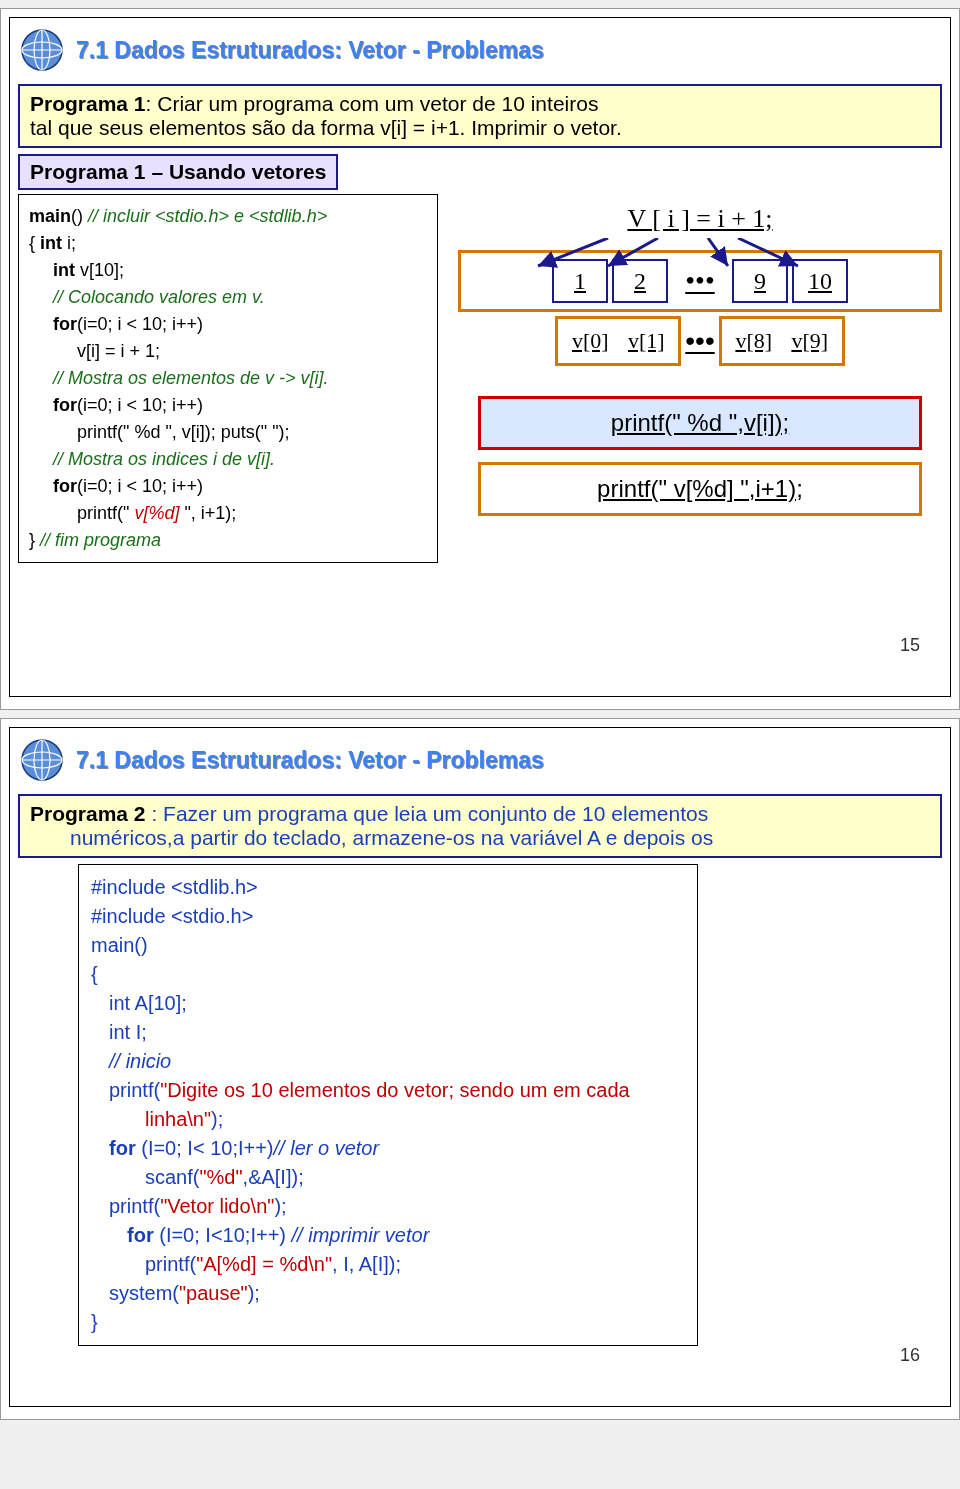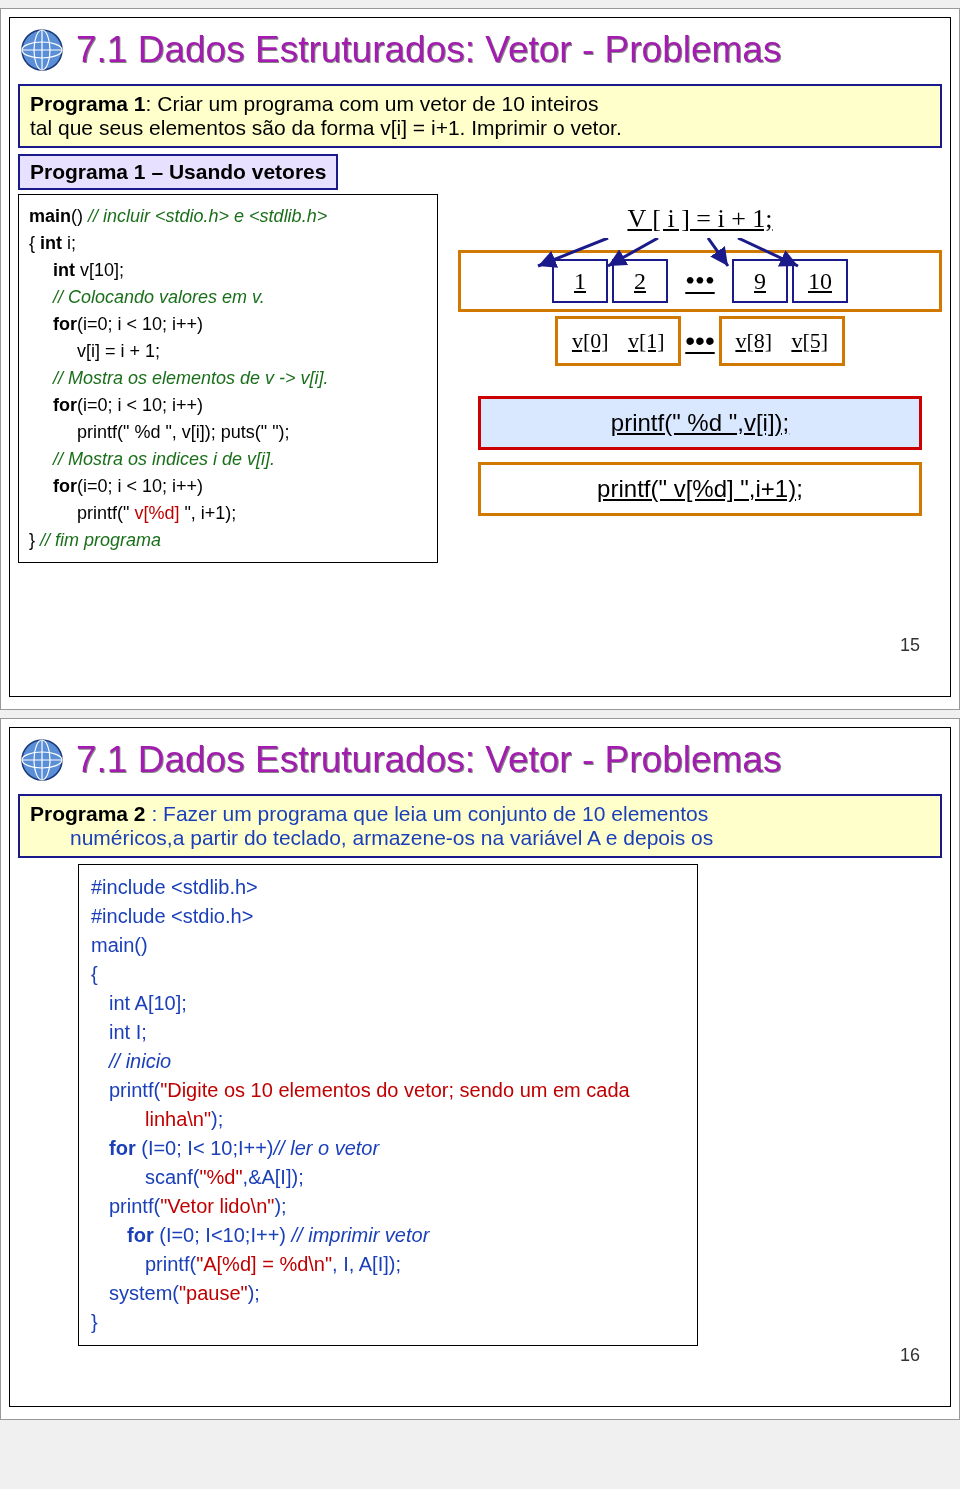--- a/index.html
+++ b/index.html
@@ -3,35 +3,35 @@
 <meta charset="utf-8">
 <style>
   * { box-sizing: border-box; margin: 0; padding: 0; }
   body { font-family: Arial, sans-serif; background: #f0f0f0; width: 960px; margin: 0 auto; }
   .slide { background: #fff; border: 1px solid #999; margin: 8px 0; padding: 8px 8px 12px 8px; position: relative; }
   .slide-frame { border: 1px solid #000; padding: 8px; min-height: 680px; position: relative; }
   
   .title-row { display: flex; align-items: center; margin-bottom: 10px; }
   .logo { width: 48px; height: 48px; margin-right: 10px; position: relative; }
   .logo svg { width: 48px; height: 48px; }
-  .slide-title { font-size: 37px; color: #a21caf; text-shadow: 1px 1px 0 #888; font-weight: normal; }
+  .slide-title { font-size: 23px; color: #3b82f6; text-shadow: 1px 1px 0 #888; font-weight: bold; }
   
   .yellow-box { background: #ffffcc; border: 2px solid #1a1a8a; padding: 6px 10px; margin-bottom: 6px; }
   .yellow-box .line1 { font-size: 21px; color: #000; }
   .yellow-box .line1 b, .yellow-box b { color: #000; }
   .yellow-box .line2 { font-size: 21px; color: #000; }
   
   .purple-box { background: #e8e0ff; border: 2px solid #1a1a8a; padding: 4px 10px; display: inline-block; margin-bottom: 4px; }
   .purple-box span { font-size: 21px; color: #000; font-weight: bold; }
   
   .code-diagram-row { display: flex; gap: 20px; }
   .code-box { border: 1.5px solid #000; padding: 8px 10px; flex: 0 0 420px; font-size: 18px; line-height: 1.5; font-family: Arial; }
   .code-box .kw { font-weight: bold; color: #000; }
   .code-box .cm { color: #1a6f1a; font-style: italic; }
-  .code-box .red { color: #c00000; }
+  .code-box .red { color: #c00000; font-style: italic; }
   
   .diagram-col { flex: 1; position: relative; padding-top: 10px; text-decoration: underline; }
   .formula { font-family: 'Times New Roman', serif; font-size: 26px; text-align: center; margin-bottom: 16px; }
   
   .arr-vals { border: 3px solid #d07800; padding: 6px; display: flex; gap: 4px; justify-content: center; margin-bottom: 4px; }
   .arr-vals .cell { border: 2px solid #1a1a8a; background: #fff; width: 56px; height: 44px; display: flex; align-items: center; justify-content: center; font-family: 'Times New Roman', serif; font-size: 24px; }
   .arr-vals .dots { border: none; background: none; font-size: 28px; }
   
   .arr-idx { display: flex; gap: 4px; justify-content: center; margin-bottom: 30px; padding: 0 6px; }
   .arr-idx .cell { width: 56px; height: 36px; display: flex; align-items: center; justify-content: center; font-family: 'Times New Roman', serif; font-size: 22px; border: 2px solid transparent; }
@@ -121,21 +121,21 @@
           <div class="cell">10</div>
         </div>
         <div class="arr-idx">
           <div class="group">
             <div class="cell">v[0]</div>
             <div class="cell">v[1]</div>
           </div>
           <div class="dots">•••</div>
           <div class="group">
             <div class="cell">v[8]</div>
-            <div class="cell">v[5]</div>
+            <div class="cell">v[9]</div>
           </div>
         </div>
 
         <div class="print-box">printf(" %d ",v[i]);</div>
         <div class="print-box2">printf(" v[%d] ",i+1);</div>
       </div>
     </div>
     <div class="page-num">15</div>
   </div>
 </div>

